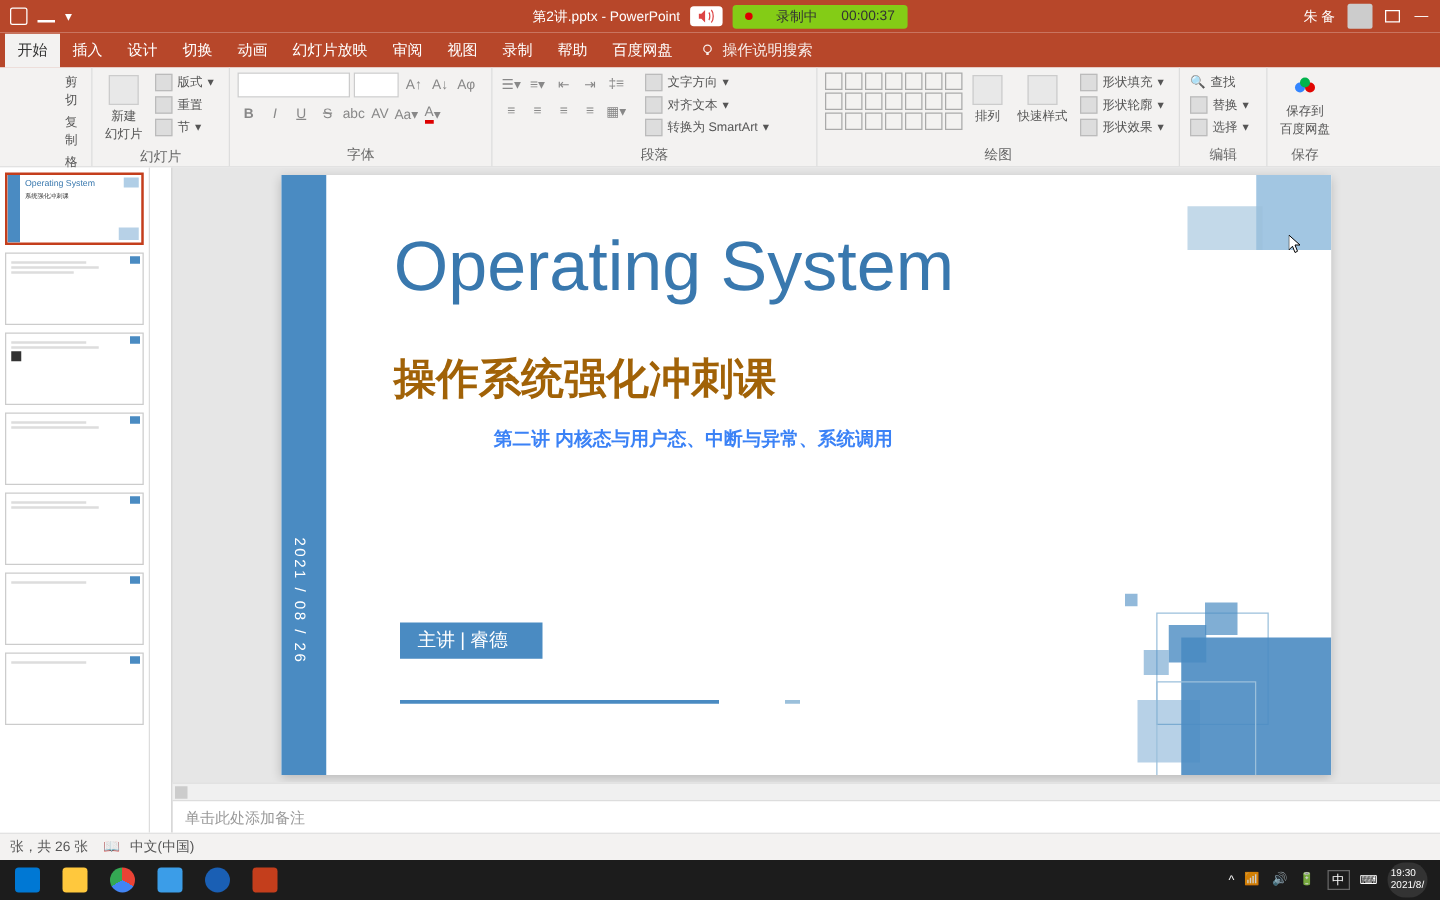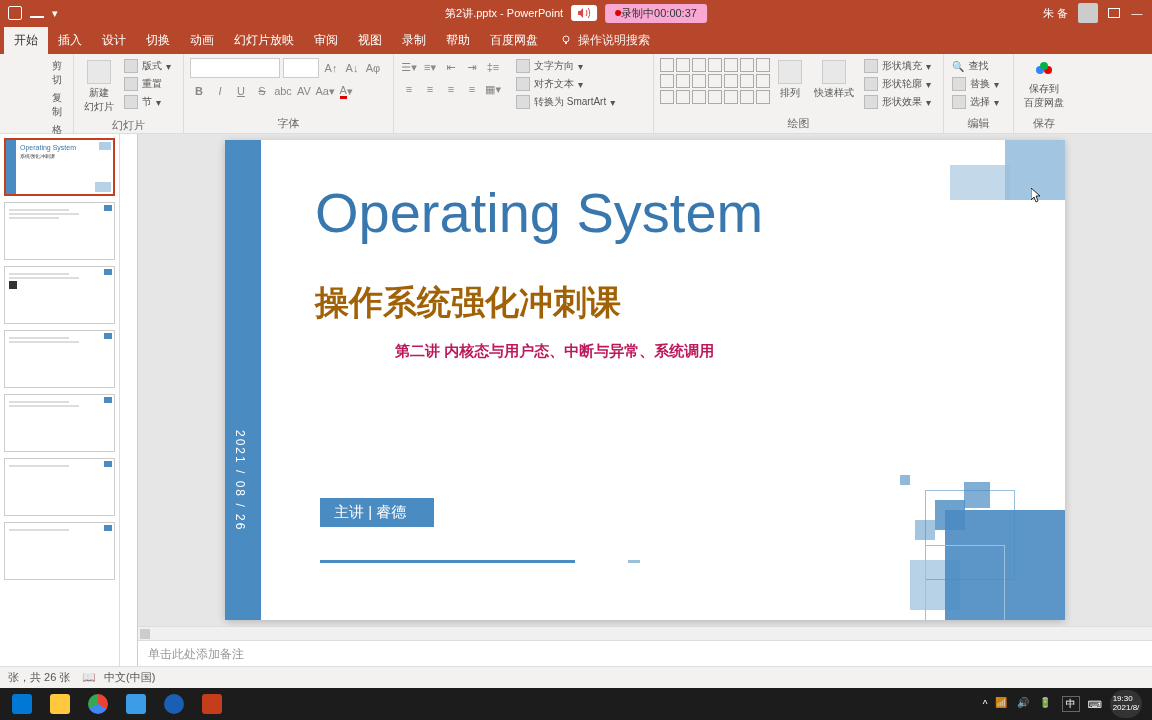--- a/index.html
+++ b/index.html
@@ -2,21 +2,21 @@
 <html><head>
 <meta charset="utf-8">
 <style>
 * { margin: 0; padding: 0; box-sizing: border-box; font-family: "Microsoft YaHei", sans-serif; }
 body { width: 1152px; height: 720px; overflow: hidden; background: #fff; position: relative; }
 
 .titlebar { height: 26px; background: #B7472A; display: flex; align-items: center; color: #fff; font-size: 11px; position: relative; }
 .titlebar-left { display: flex; align-items: center; gap: 8px; padding-left: 8px; }
 .titlebar-center { position: absolute; left: 50%; transform: translateX(-50%); display: flex; align-items: center; gap: 8px; }
 .titlebar-right { margin-left: auto; display: flex; align-items: center; gap: 10px; padding-right: 8px; }
-.rec-pill { background: #f9a8d4; color: #333; padding: 2px 10px; border-radius: 3px; display: flex; align-items: center; gap: 0; font-size: 11px; }
+.rec-pill { background: #84cc16; color: #333; padding: 2px 10px; border-radius: 3px; display: flex; align-items: center; gap: 19px; font-size: 11px; }
 .rec-dot { width: 6px; height: 6px; background: #d00; border-radius: 50%; }
 .speaker-box { background: #fff; padding: 2px 6px; border-radius: 3px; display: flex; align-items: center; }
 .avatar { width: 20px; height: 20px; background: #ccc; border-radius: 2px; }
 .win-btn { width: 14px; height: 14px; display: flex; align-items: center; justify-content: center; cursor: pointer; }
 
 .ribbon-tabs { height: 28px; background: #B7472A; display: flex; align-items: center; padding: 0 4px; color: #fff; font-size: 12px; }
 .tab { padding: 5px 10px; cursor: pointer; }
 .tab.active { background: #F3F2F1; color: #333; }
 .tell-me { margin-left: 12px; display: flex; align-items: center; gap: 6px; opacity: 0.9; }
 .bulb { width: 12px; height: 12px; }
@@ -52,21 +52,21 @@
 .ruler-v { position: absolute; left: 0; top: 0; width: 18px; height: 100%; background: #fff; border-right: 1px solid #ccc; }
 .slide-area { flex: 1; display: flex; align-items: center; justify-content: center; padding: 8px 8px 8px 26px; overflow: hidden; position: relative; }
 .hscroll { height: 14px; background: #f0f0f0; border-top: 1px solid #ddd; margin-left: 18px; position: relative; }
 .hscroll-thumb { position: absolute; left: 2px; top: 2px; width: 10px; height: 10px; background: #ccc; }
 
 .slide { width: 840px; height: 480px; background: #fff; box-shadow: 0 2px 8px rgba(0,0,0,0.2); position: relative; overflow: hidden; }
 .slide-leftbar { position: absolute; left: 0; top: 0; width: 36px; height: 100%; background: #4A8BC2; }
 .slide-date { position: absolute; left: 8px; top: 290px; writing-mode: vertical-rl; color: #fff; font-size: 12px; letter-spacing: 2px; }
 .slide-title { position: absolute; left: 90px; top: 40px; font-size: 56px; color: #3978AE; font-weight: 400; }
 .slide-sub { position: absolute; left: 90px; top: 140px; font-size: 34px; color: #a16207; font-weight: 700; }
-.slide-sub2 { position: absolute; left: 170px; top: 202px; font-size: 15px; color: #be185d; font-weight: 600; }
+.slide-sub2 { position: absolute; left: 170px; top: 202px; font-size: 15px; color: #3b82f6; font-weight: 600; }
 .slide-lecturer { position: absolute; left: 95px; top: 358px; background: #4A8BC2; color: #fff; padding: 5px 28px 5px 14px; font-size: 15px; }
 .slide-line { position: absolute; left: 95px; top: 420px; width: 300px; height: 3px; background: linear-gradient(90deg, #4A8BC2 85%, transparent 85%); }
 .slide-line::after { content: ''; position: absolute; right: -20px; top: 0; width: 12px; height: 3px; background: #9BC0DB; }
 
 .deco-tr1 { position: absolute; right: 0; top: 0; width: 60px; height: 60px; background: #7BAED6; opacity: 0.7; }
 .deco-tr2 { position: absolute; right: 55px; top: 25px; width: 60px; height: 35px; background: #9BC0DB; opacity: 0.6; }
 .deco-br { position: absolute; right: 0; bottom: 0; width: 170px; height: 130px; }
 .deco-sq { position: absolute; background: #4A8BC2; }
 .deco-outline { position: absolute; border: 1px solid #9BC0DB; }
 
@@ -212,20 +212,21 @@
           <span class="font-btn">≡</span>
           <span class="font-btn">▦▾</span>
         </div>
       </div>
       <div class="small-stack" style="margin-left:8px;">
         <div class="small-item"><span class="mini-icon"></span><span>文字方向</span> ▾</div>
         <div class="small-item"><span class="mini-icon"></span><span>对齐文本</span> ▾</div>
         <div class="small-item"><span class="mini-icon"></span><span>转换为 SmartArt</span> ▾</div>
       </div>
     </div>
+    <div class="ribbon-group-label">段落</div>
   </div>
   <div class="ribbon-group" style="width:290px;">
     <div class="ribbon-controls">
       <div class="shape-grid">
         <div class="shape-cell"></div>
           <div class="shape-cell"></div>
           <div class="shape-cell"></div>
           <div class="shape-cell"></div>
           <div class="shape-cell"></div>
           <div class="shape-cell"></div>

